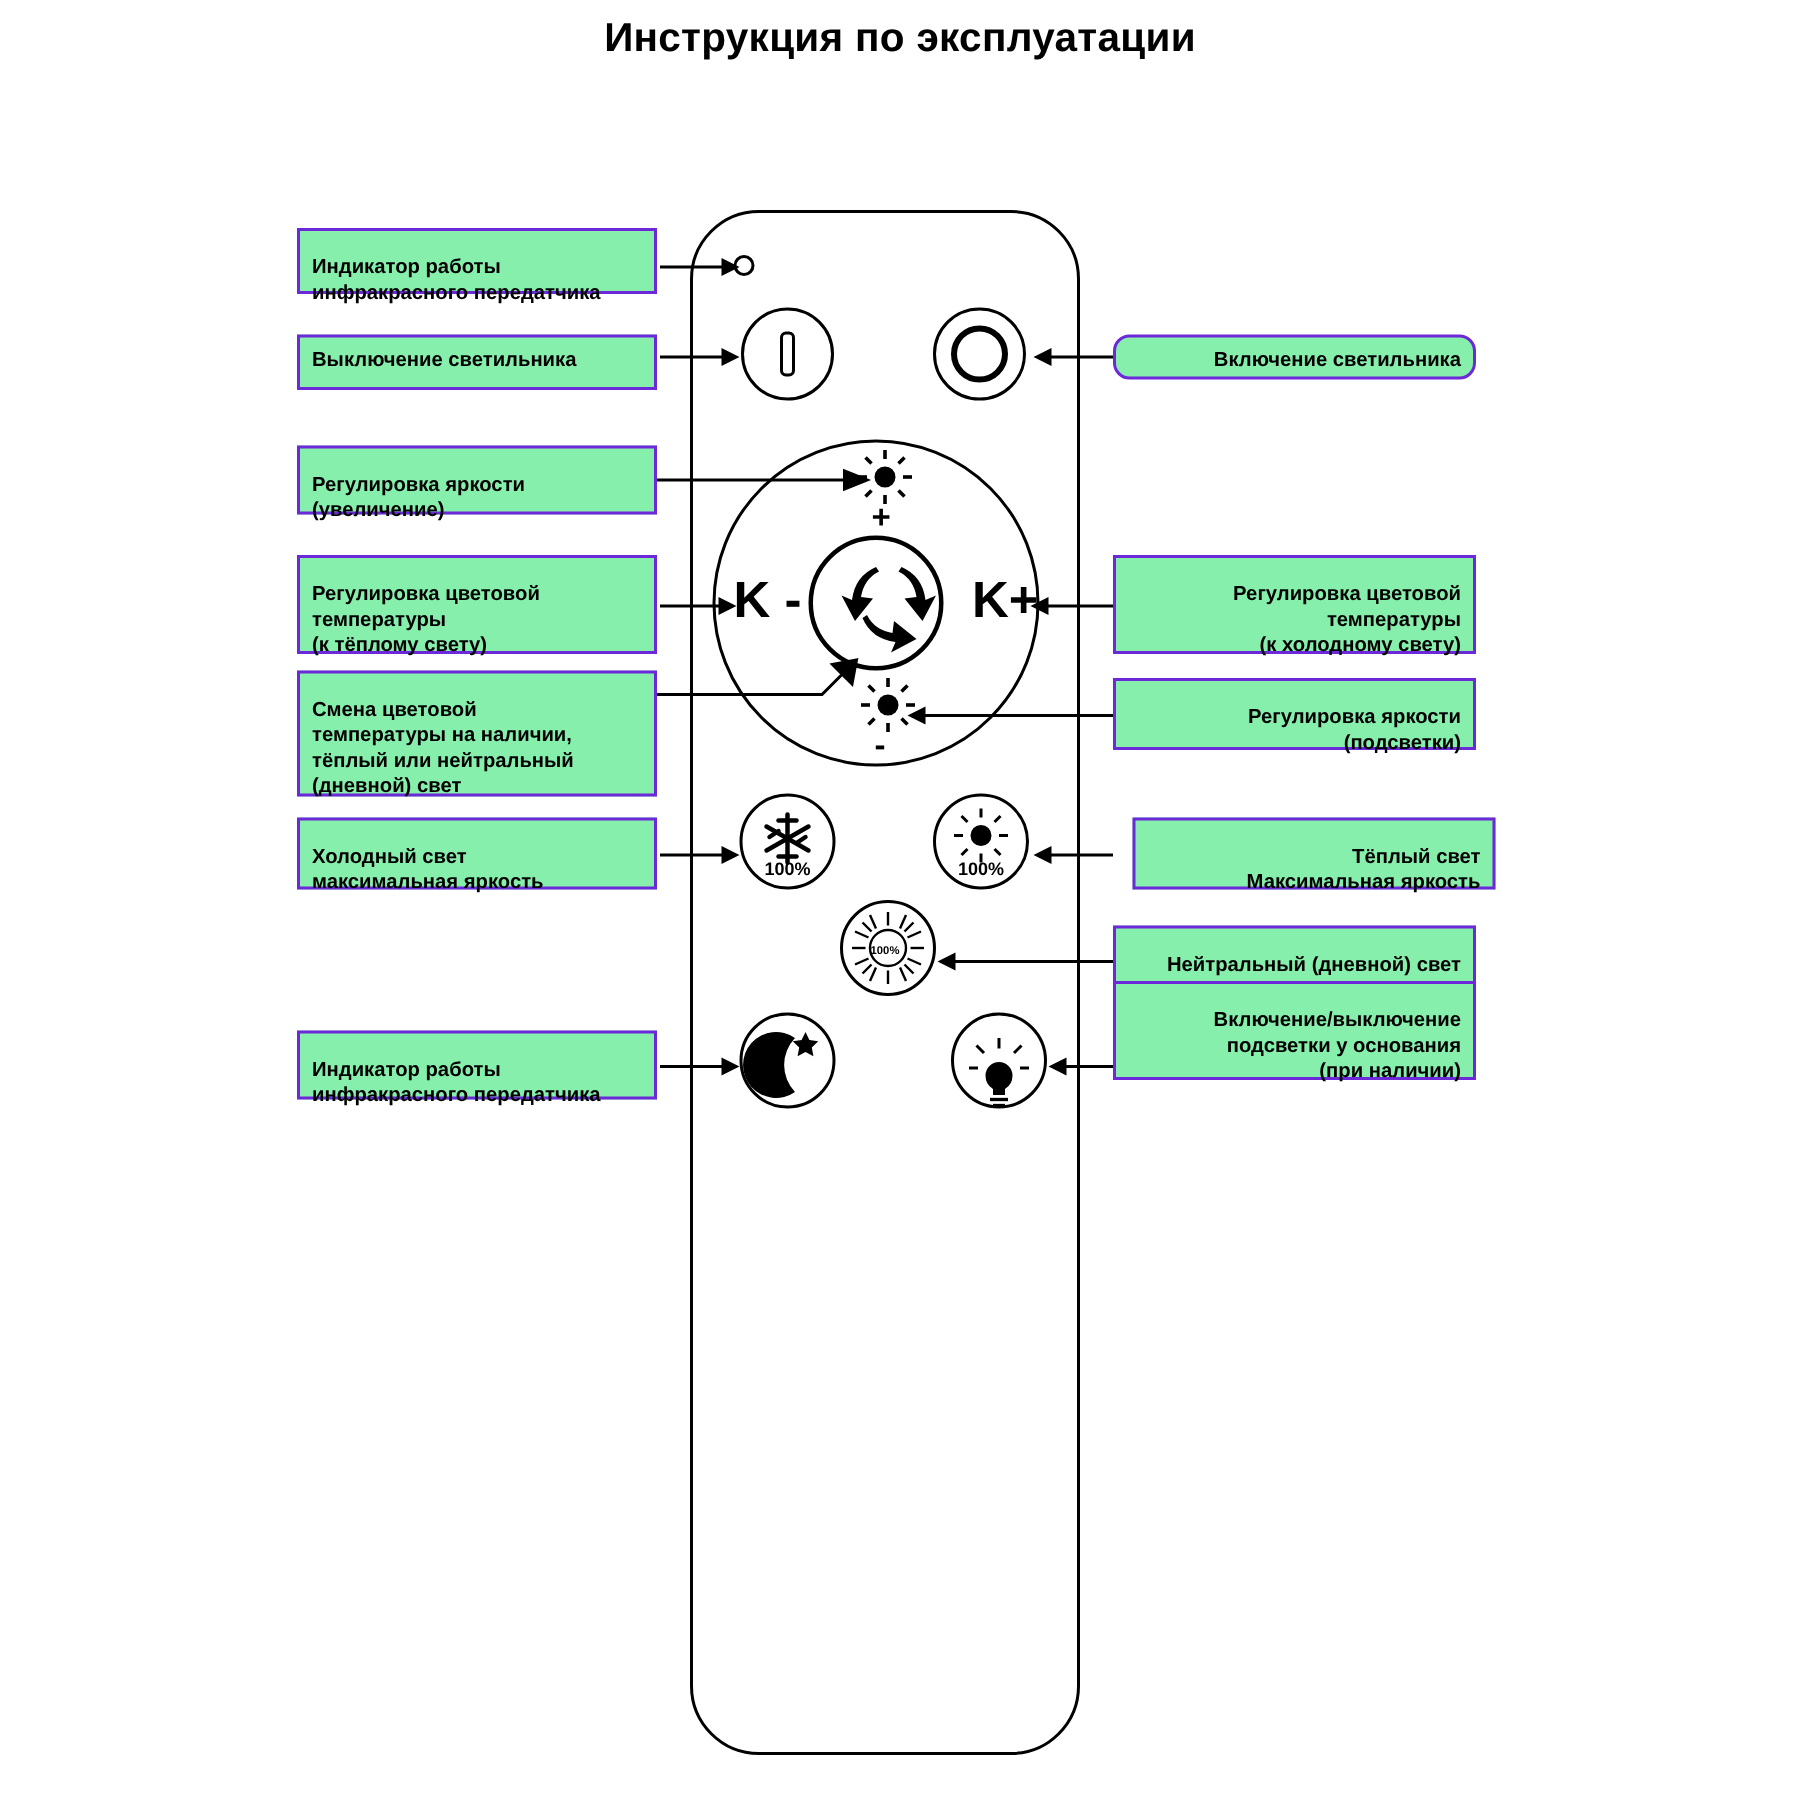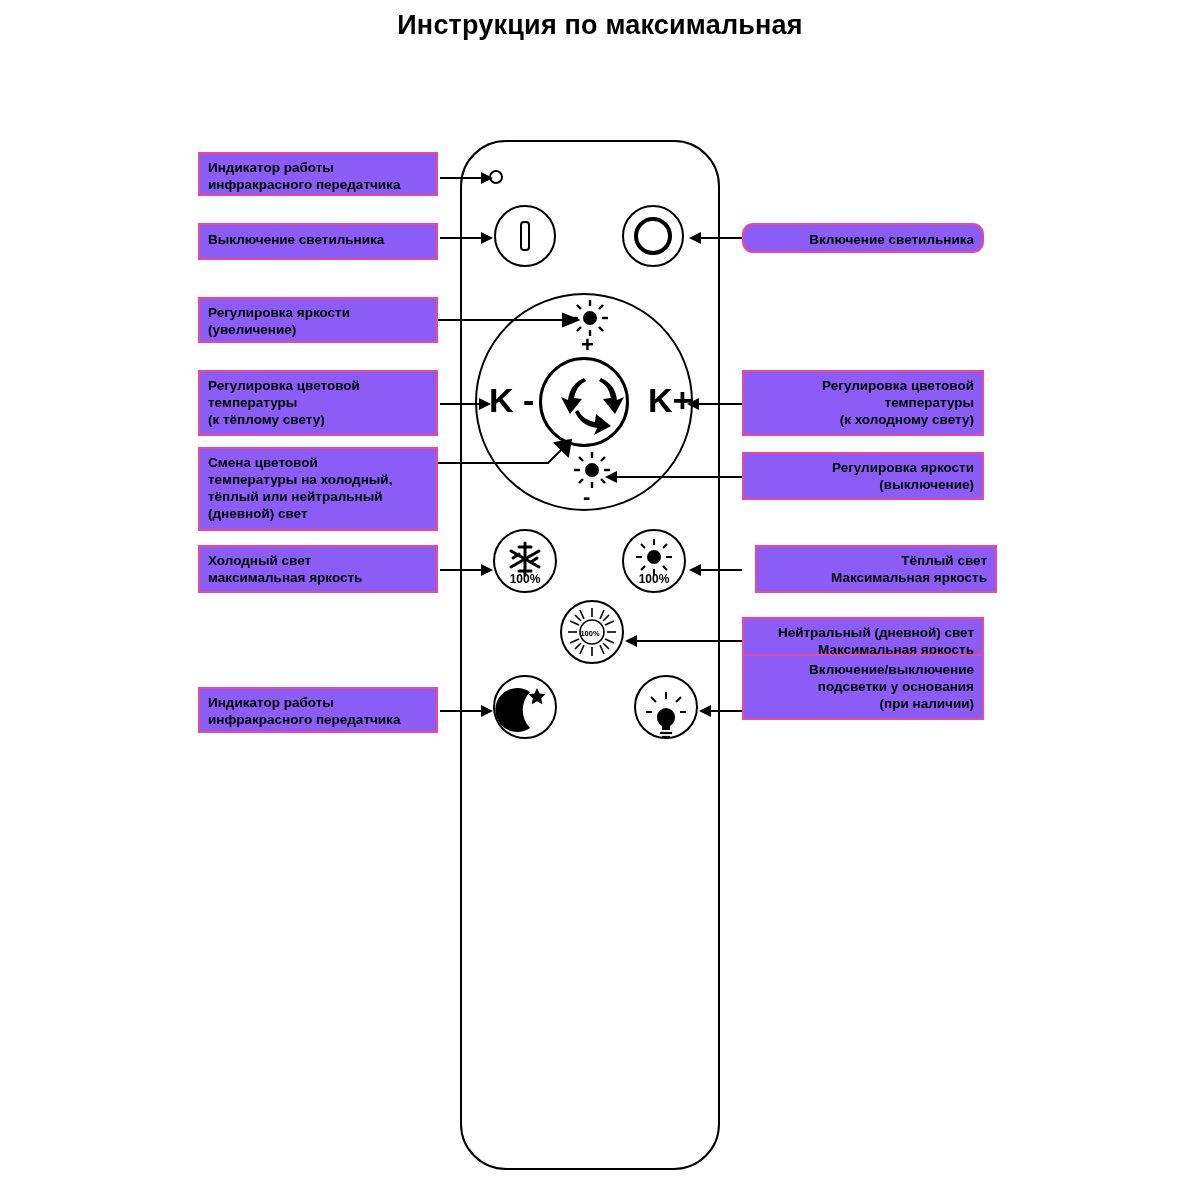--- a/index.html
+++ b/index.html
@@ -17,22 +17,22 @@
   }
 
   
   .remote{
     position:absolute;left:460px;top:140px;width:260px;height:1030px;
     border:2px solid #000;border-radius:46px;background:#fff;box-sizing:border-box;
   }
 
   
   .box{
-    position:absolute;border:2px solid #ec4899;background:#8b5cf6;box-sizing:border-box;
-    font-size:13.5px;font-weight:bold;line-height:17px;padding:5px 8px;
+    position:absolute;border:2px solid #6d28d9;background:#86efac;box-sizing:border-box;
+    font-size:13.5px;font-weight:bold;line-height:17px;padding:15px 8px;
   }
   .box.right{text-align:right;}
   .box.left{text-align:left;}
 
   
   .arrow{position:absolute;height:2px;background:#000;}
   .arrow::after{
     content:"";position:absolute;top:-5px;width:0;height:0;
     border-top:6px solid transparent;border-bottom:6px solid transparent;
   }
@@ -76,21 +76,21 @@
   .baselight{left:634px;top:675px;width:64px;height:64px;}
 
   .pct{position:absolute;font-size:12px;font-weight:bold;text-align:center;width:60px;}
   .pct-small{position:absolute;font-size:7.5px;font-weight:bold;text-align:center;width:60px;}
 </style>
 </head>
 <body>
 
 <div id="sheet">
 
-  <div class="title">Инструкция по максимальная</div>
+  <div class="title">Инструкция по эксплуатации</div>
 
   <div class="remote"></div>
 
   <div class="led"></div>
 
   <div class="btn-circle off-btn">
     <div class="bar"></div>
   </div>
 
   <div class="btn-circle on-btn">
@@ -232,21 +232,21 @@
 
   <div class="box left" style="left:198px;top:370px;width:240px;height:66px;">
     <div>Регулировка цветовой</div>
     <div>температуры</div>
     <div>(к тёплому свету)</div>
   </div>
   <div class="arrow to-right" style="left:440px;top:403px;width:40px;"></div>
 
   <div class="box left" style="left:198px;top:447px;width:240px;height:84px;">
     <div>Смена цветовой</div>
-    <div>температуры на холодный,</div>
+    <div>температуры на наличии,</div>
     <div>тёплый или нейтральный</div>
     <div>(дневной) свет</div>
   </div>
 
   <div class="box left" style="left:198px;top:545px;width:240px;height:48px;">
     <div>Холодный свет</div>
     <div>максимальная яркость</div>
   </div>
   <div class="arrow to-right" style="left:440px;top:569px;width:42px;"></div>
 
@@ -263,21 +263,21 @@
 
   <div class="box right" style="left:742px;top:370px;width:242px;height:66px;">
     <div>Регулировка цветовой</div>
     <div>температуры</div>
     <div>(к холодному свету)</div>
   </div>
   <div class="arrow to-left" style="left:698px;top:403px;width:44px;"></div>
 
   <div class="box right" style="left:742px;top:452px;width:242px;height:48px;">
     <div>Регулировка яркости</div>
-    <div>(выключение)</div>
+    <div>(подсветки)</div>
   </div>
   <div class="arrow to-left" style="left:616px;top:476px;width:126px;"></div>
 
   <div class="box right" style="left:742px;top:545px;width:242px;height:48px;margin-left:13px;">
     <div>Тёплый свет</div>
     <div>Максимальная яркость</div>
   </div>
   <div class="arrow to-left" style="left:700px;top:569px;width:42px;"></div>
 
   <div class="box right" style="left:742px;top:617px;width:242px;height:48px;">

